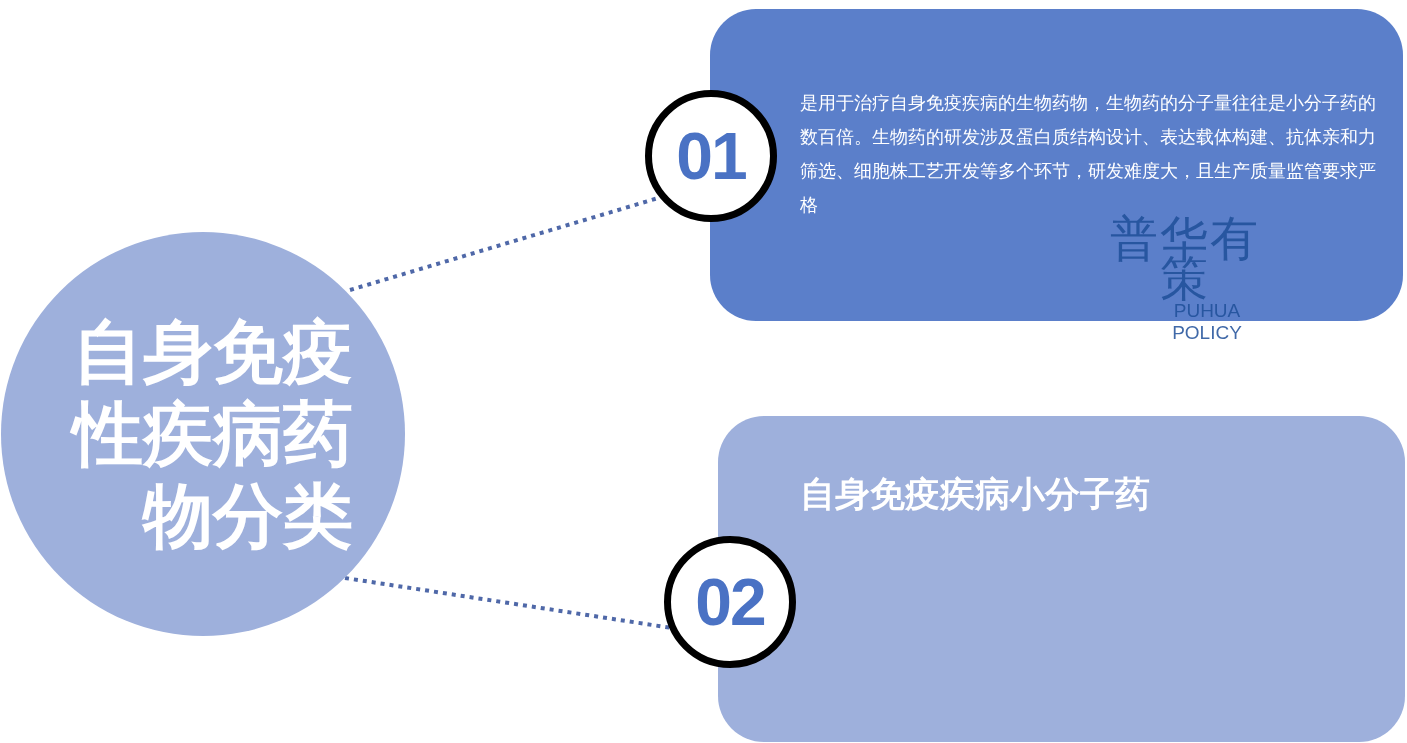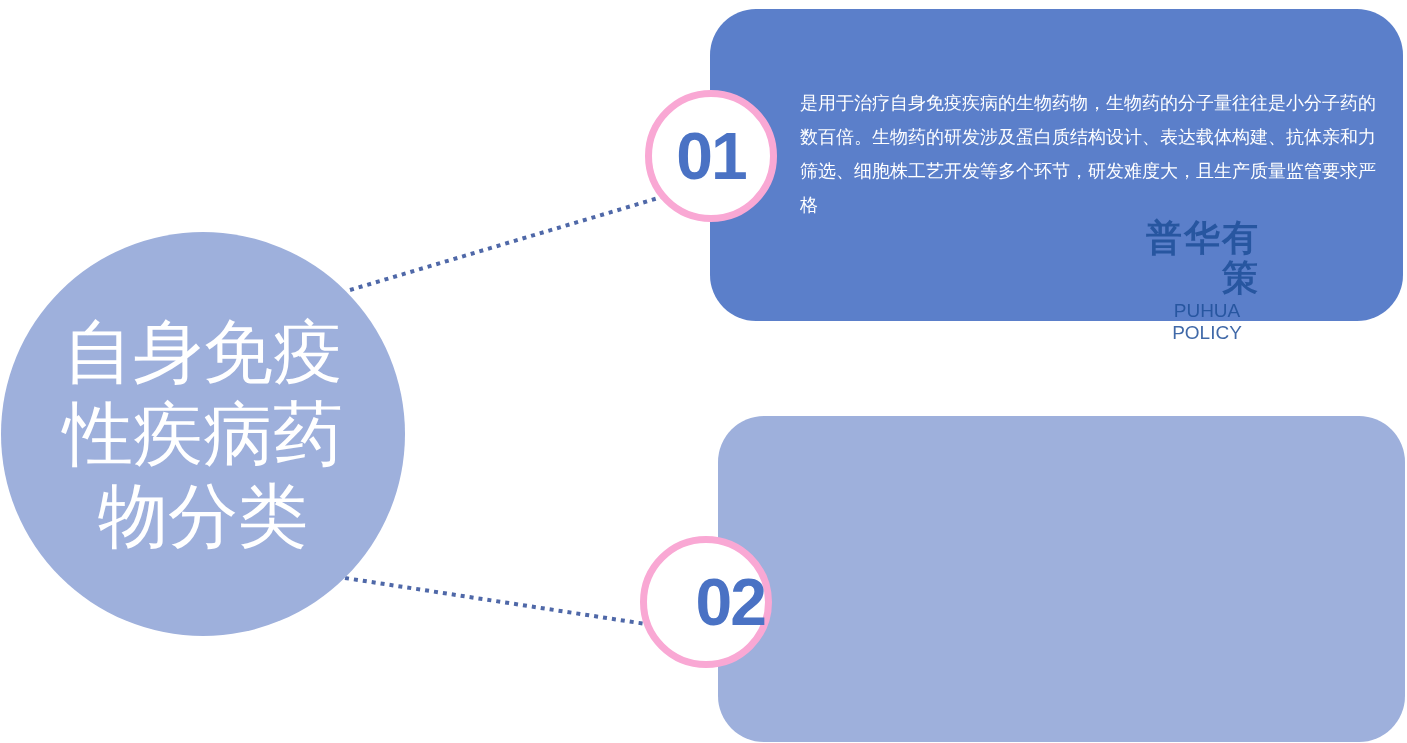--- a/index.html
+++ b/index.html
@@ -8,74 +8,75 @@
       background:#ffffff;
       font-family:"DejaVu Sans","Liberation Sans",sans-serif;
     }
     .connectors { position:absolute; left:0; top:0; width:1407px; height:743px; }
     .hub {
       position:absolute; left:1px; top:232px; width:404px; height:404px;
       border-radius:50%; background:#9eb0dc;
       display:flex; align-items:center; justify-content:center;
     }
     .hub-title {
-      color:#ffffff; font-weight:normal; font-size:70px; line-height:82px;
-      text-align:center; width:300px; letter-spacing:0px;
+      color:#ffffff; font-weight:bold; font-size:70px; line-height:82px;
+      text-align:right; width:300px; letter-spacing:0px;
     }
     .card {
       position:absolute; border-radius:46px; color:#ffffff;
     }
     .card-1 { left:710px; top:9px; width:693px; height:312px; background:#5b7fca; }
     .card-2 { left:718px; top:416px; width:687px; height:326px; background:#9eb0dc; }
     .card-title {
       position:absolute; font-weight:bold; font-size:35px; line-height:44px; color:#ffffff;
     }
     .card-1 .card-title { left:90px; top:8px; }
     .card-2 .card-title { left:82px; top:56px; }
     .card-body {
       position:absolute; font-size:18px; line-height:34px; color:#ffffff;
     }
     .card-1 .card-body { left:90px; top:77px; width:585px; }
     .card-2 .card-body { left:96px; top:124px; width:580px; }
     .badge {
       position:absolute; width:118px; height:118px; border-radius:50%;
-      background:#ffffff; border:7px solid #f9a8d4;
+      background:#ffffff; border:7px solid #000000;
       display:flex; align-items:center; justify-content:center;
       box-sizing:content-box;
     }
     .badge-1 { left:645px; top:90px; }
-    .badge-2 { left:640px; top:536px;justify-content:flex-end; }
+    .badge-2 { left:664px; top:536px; }
     .badge-num {
       font-family:"Liberation Sans","DejaVu Sans",sans-serif;
       font-weight:bold; font-size:66px; color:#4a72c4; letter-spacing:-2px;
     }
     .watermark {
       position:absolute; left:1110px; top:218px; width:150px; text-align:center;
       color:#1f4f99; opacity:0.85;
     }
-    .wm-cn { font-weight:bold; font-size:36px; line-height:40px; letter-spacing:2px;text-align:right; }
+    .wm-cn { font-weight:normal; font-size:48px; line-height:40px; letter-spacing:2px; }
     .wm-en { font-family:"Liberation Sans","DejaVu Sans",sans-serif; font-size:19px; line-height:22px; margin-top:2px;margin-left:44px; }
   </style>
 </head>
 <body>
 
 <svg class="connectors" viewBox="0 0 1407 743">
   <line x1="350" y1="290" x2="665" y2="196" stroke="#4f68a8" stroke-width="4" stroke-dasharray="4 5"></line>
   <line x1="345" y1="578" x2="672" y2="628" stroke="#4f68a8" stroke-width="4" stroke-dasharray="4 5"></line>
 </svg>
 
 <div class="hub">
   <div class="hub-title">自身免疫性疾病药物分类</div>
 </div>
 
 <div class="card card-1">
   <div class="card-body">是用于治疗自身免疫疾病的生物药物，生物药的分子量往往是小分子药的数百倍。生物药的研发涉及蛋白质结构设计、表达载体构建、抗体亲和力筛选、细胞株工艺开发等多个环节，研发难度大，且生产质量监管要求严格</div>
 </div>
 
 <div class="card card-2">
+  <div class="card-title">自身免疫疾病小分子药</div>
 </div>
 
 <div class="badge badge-1">
   <span class="badge-num">01</span>
 </div>
 
 <div class="badge badge-2">
   <span class="badge-num">02</span>
 </div>
 

